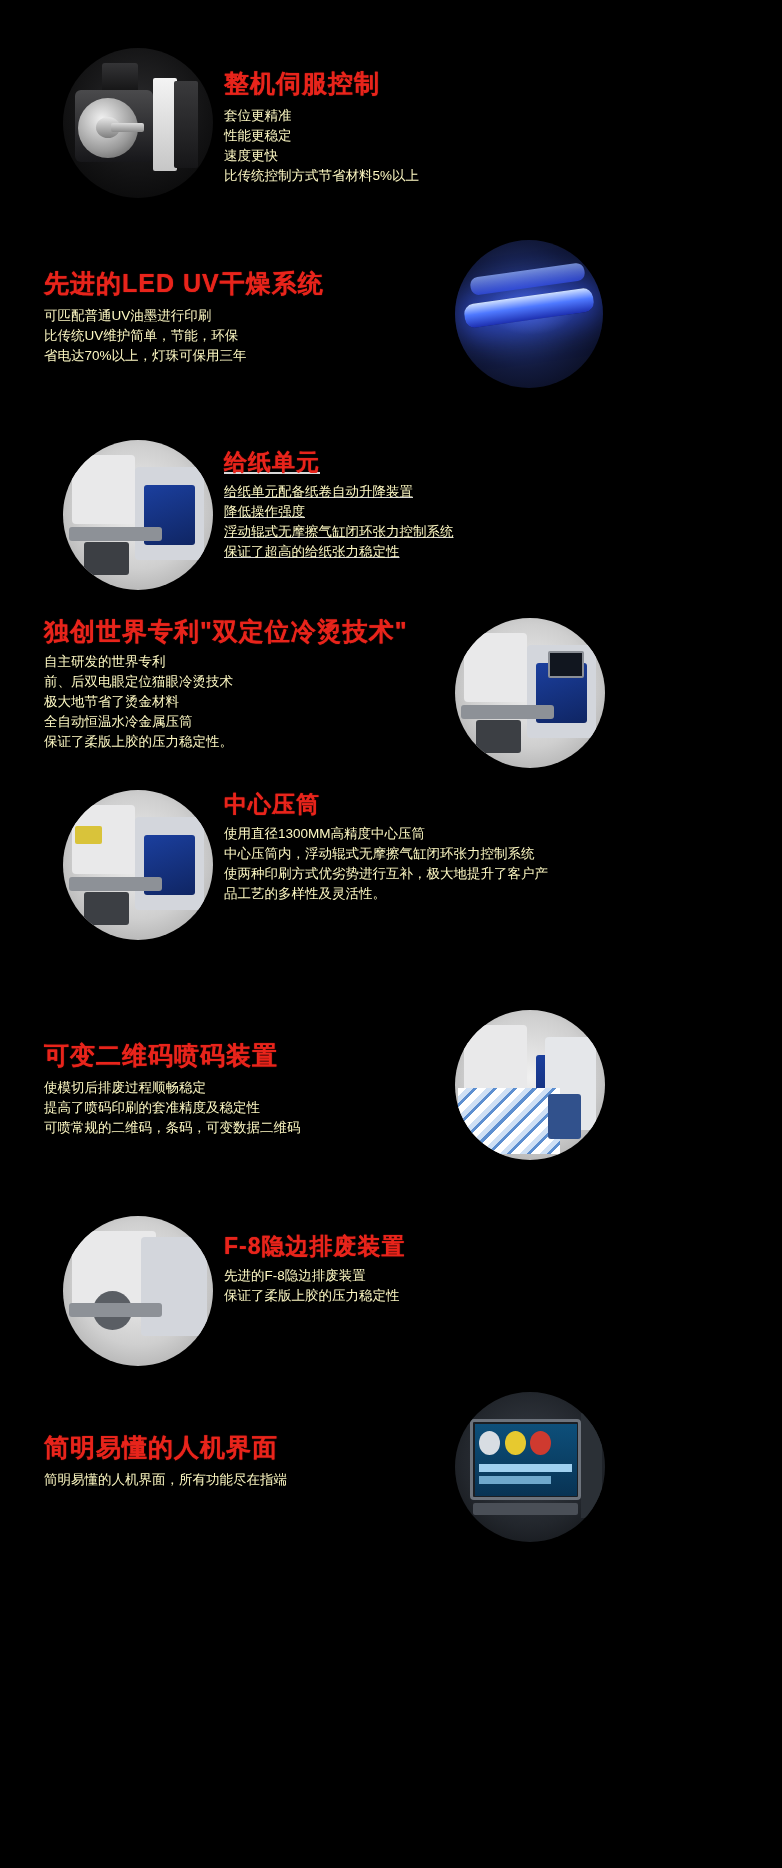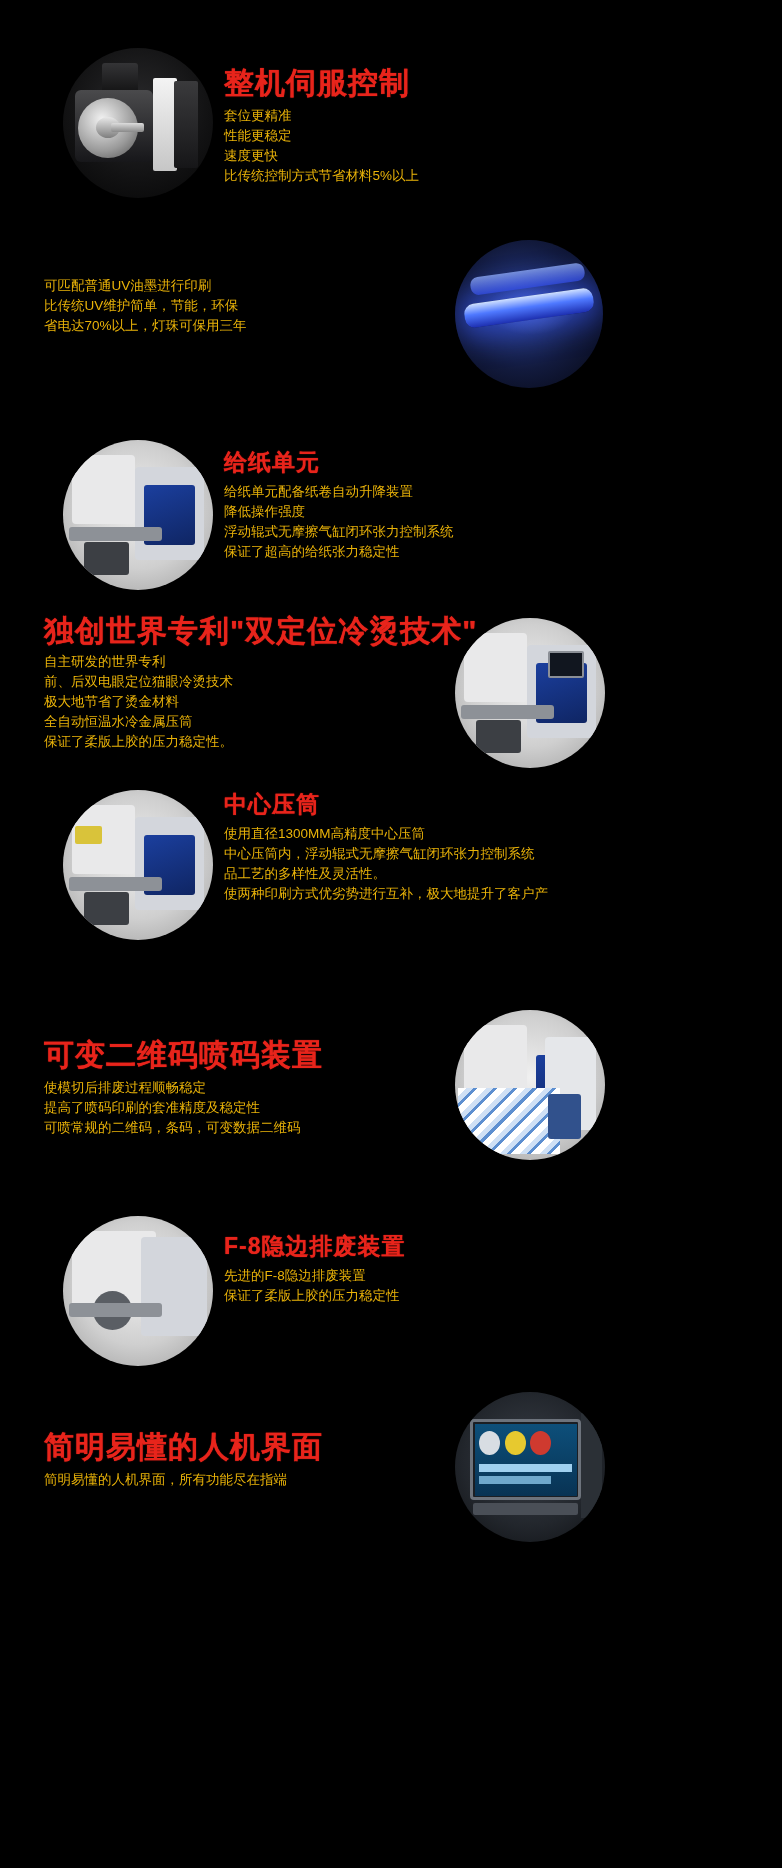--- a/index.html
+++ b/index.html
@@ -36,24 +36,24 @@
 
   
   .txt { position:absolute; }
   .title {
     color:#e8241b;
     font-weight:bold;
     letter-spacing:1px;
     text-shadow:0 0 1px #e8241b;
     white-space:nowrap;
   }
-  .title.t-lg  { font-size:30px; line-height:30px; }
+  .title.t-lg  { font-size:25px; line-height:30px; }
   .title.t-md  { font-size:23px; line-height:28px; }
   .body-line {
-    color:#eab308;
+    color:#fef9c3;
     font-size:13.5px;
     line-height:20px;
     white-space:nowrap;
   }
 
   
   .p1 { background:radial-gradient(circle at 50% 40%, #2a2a2c 0%, #121213 60%, #050505 100%); }
   .p1 .body { position:absolute; left:8%; top:28%; width:52%; height:48%; background:linear-gradient(180deg,#4a4a4c,#17171a); border-radius:6px; }
   .p1 .disc { position:absolute; left:10%; top:33%; width:40%; height:40%; border-radius:50%; background:radial-gradient(circle at 40% 35%,#f2f2f2,#9a9a9a 60%,#4d4d4d 100%); }
   .p1 .hub  { position:absolute; left:22%; top:46%; width:16%; height:14%; border-radius:50%; background:linear-gradient(180deg,#e8e8e8,#7e7e7e); }
@@ -126,38 +126,39 @@
 
   <div class="section">
     <div class="photo p2" style="left:455px; top:240px; width:148px; height:148px;">
       <div class="inner">
         <div class="glow"></div>
           <div class="tube2"></div>
           <div class="tube"></div>
       </div>
     </div>
     <div class="txt" style="left:44px; top:268px;">
+      <div class="title t-lg">先进的LED UV干燥系统</div>
       <div style="height:8px"></div>
       <div class="body-line">可匹配普通UV油墨进行印刷</div>
       <div class="body-line">比传统UV维护简单，节能，环保</div>
       <div class="body-line">省电达70%以上，灯珠可保用三年</div>
     </div>
   </div>
 
   <div class="section">
     <div class="photo pm" style="left:63px; top:440px; width:150px; height:150px;">
       <div class="inner">
         <div class="blk1"></div>
           <div class="blk2"></div>
           <div class="blue"></div>
         <div class="bar"></div>
           <div class="dark"></div>
       </div>
     </div>
-    <div class="txt" style="left:224px; top:448px;">
+    <div class="txt" style="left:224px; top:448px;text-decoration:underline;">
       <div class="title t-md">给纸单元</div>
       <div style="height:6px"></div>
       <div class="body-line">给纸单元配备纸卷自动升降装置</div>
       <div class="body-line">降低操作强度</div>
       <div class="body-line">浮动辊式无摩擦气缸闭环张力控制系统</div>
       <div class="body-line">保证了超高的给纸张力稳定性</div>
     </div>
   </div>
 
   <div class="section">
@@ -191,22 +192,22 @@
           <div class="blue"></div>
         <div class="bar"></div>
           <div class="dark"></div>
       </div>
     </div>
     <div class="txt" style="left:224px; top:790px;">
       <div class="title t-md">中心压筒</div>
       <div style="height:6px"></div>
       <div class="body-line">使用直径1300MM高精度中心压筒</div>
       <div class="body-line">中心压筒内，浮动辊式无摩擦气缸闭环张力控制系统</div>
+      <div class="body-line">使两种印刷方式优劣势进行互补，极大地提升了客户产</div>
       <div class="body-line">品工艺的多样性及灵活性。</div>
-      <div class="body-line">使两种印刷方式优劣势进行互补，极大地提升了客户产</div>
     </div>
   </div>
 
   <div class="section">
     <div class="photo pm pw" style="left:455px; top:1010px; width:150px; height:150px;">
       <div class="inner">
         <div class="blk1"></div>
           <div class="blue"></div>
         <div class="blk2" style="left:60%;width:34%;background:#e5e7ea;"></div>
         <div class="sheet"></div>

